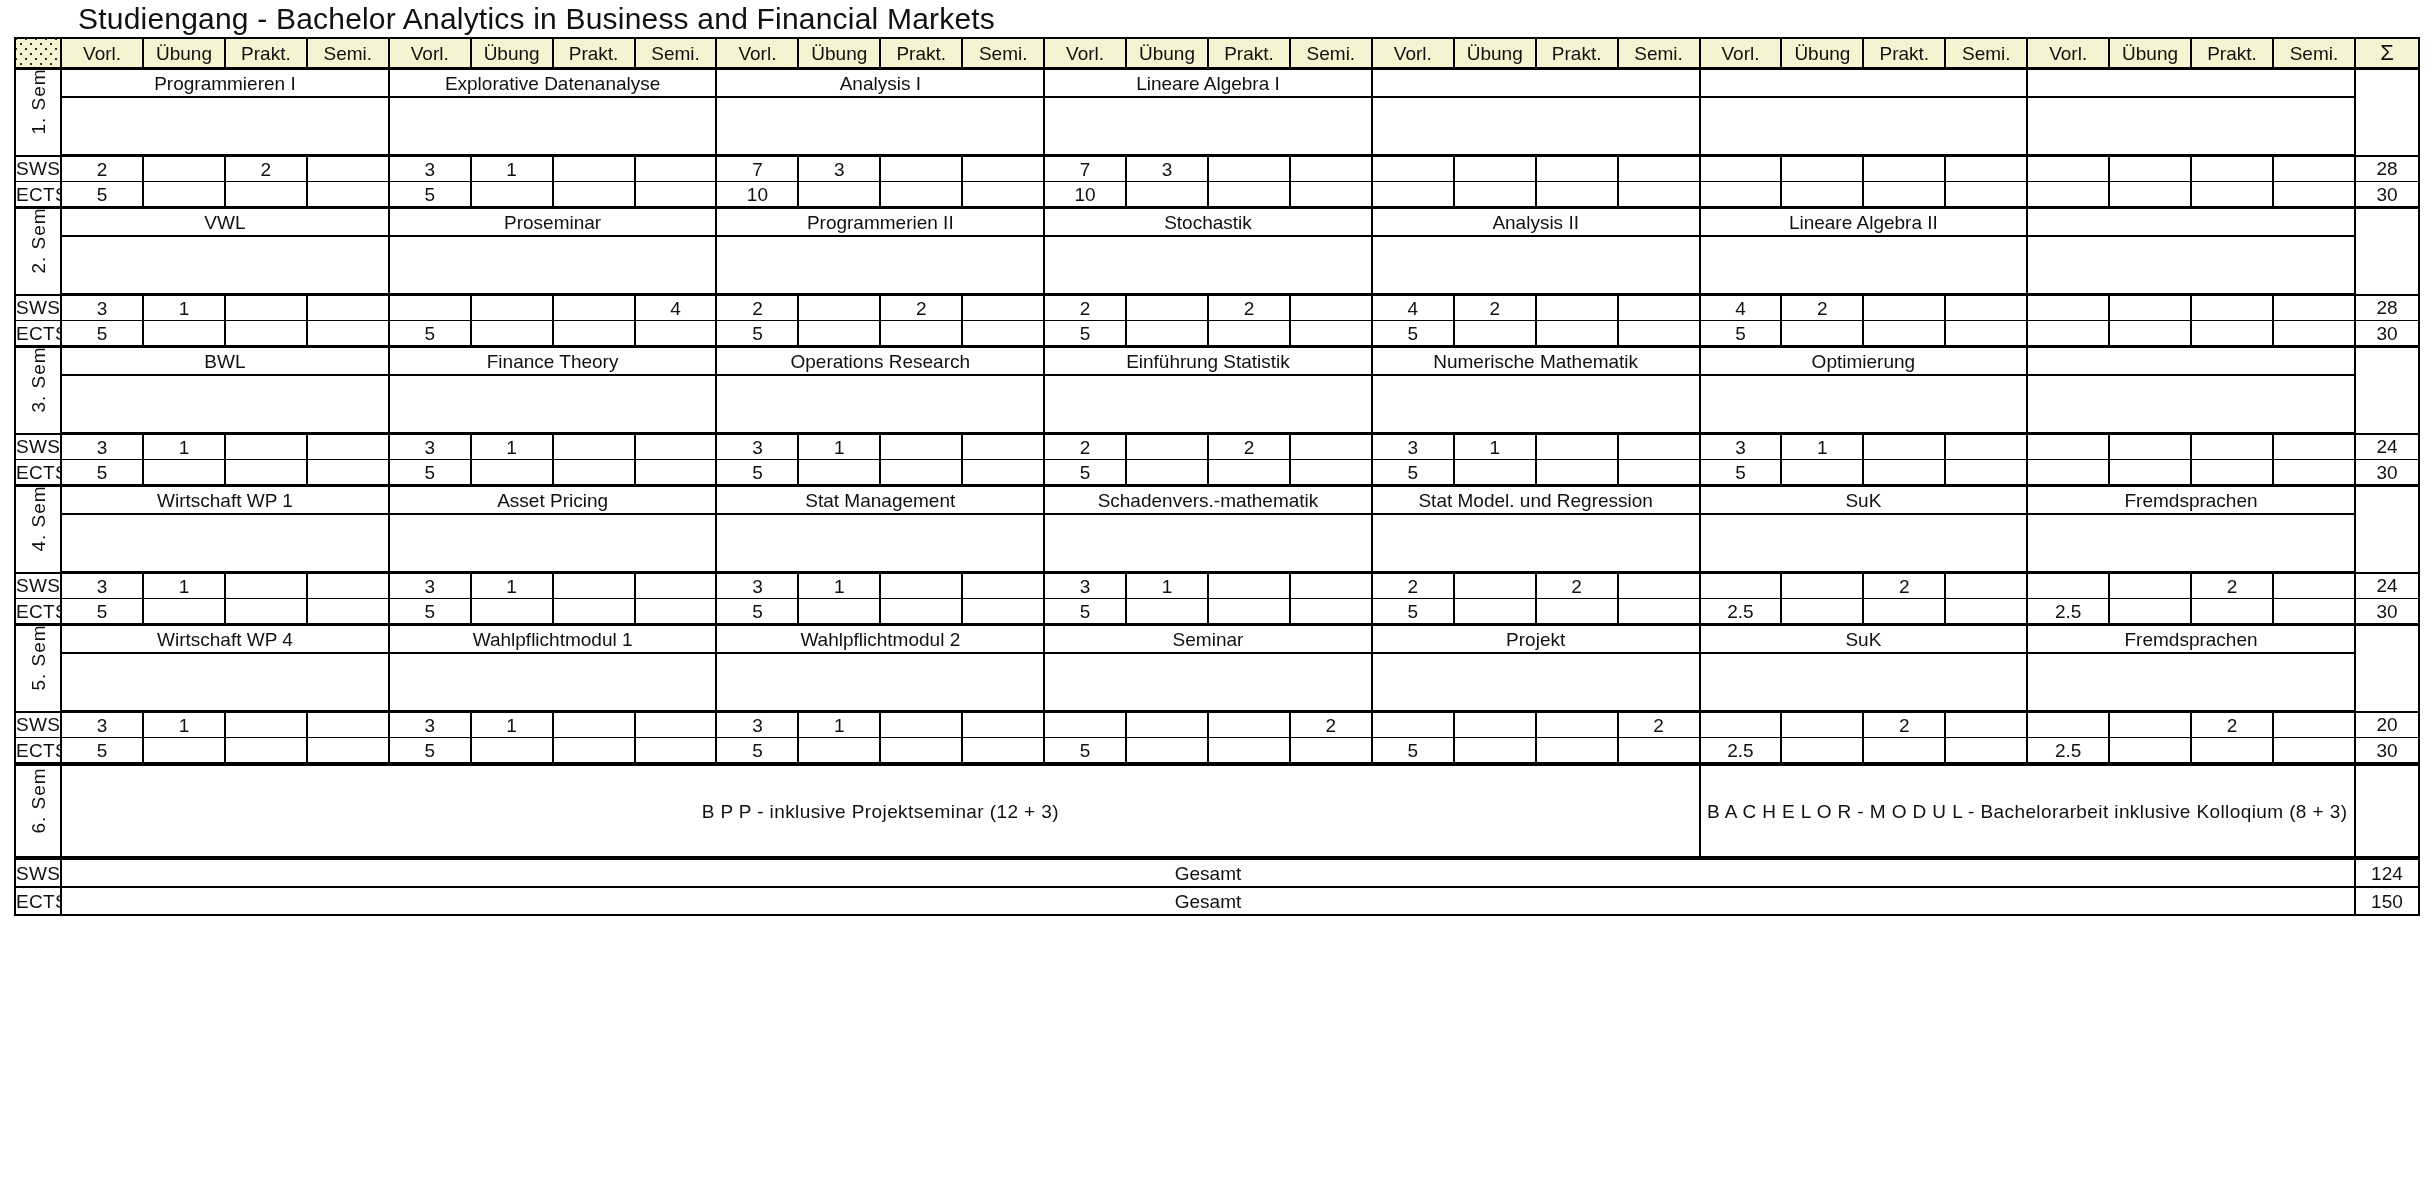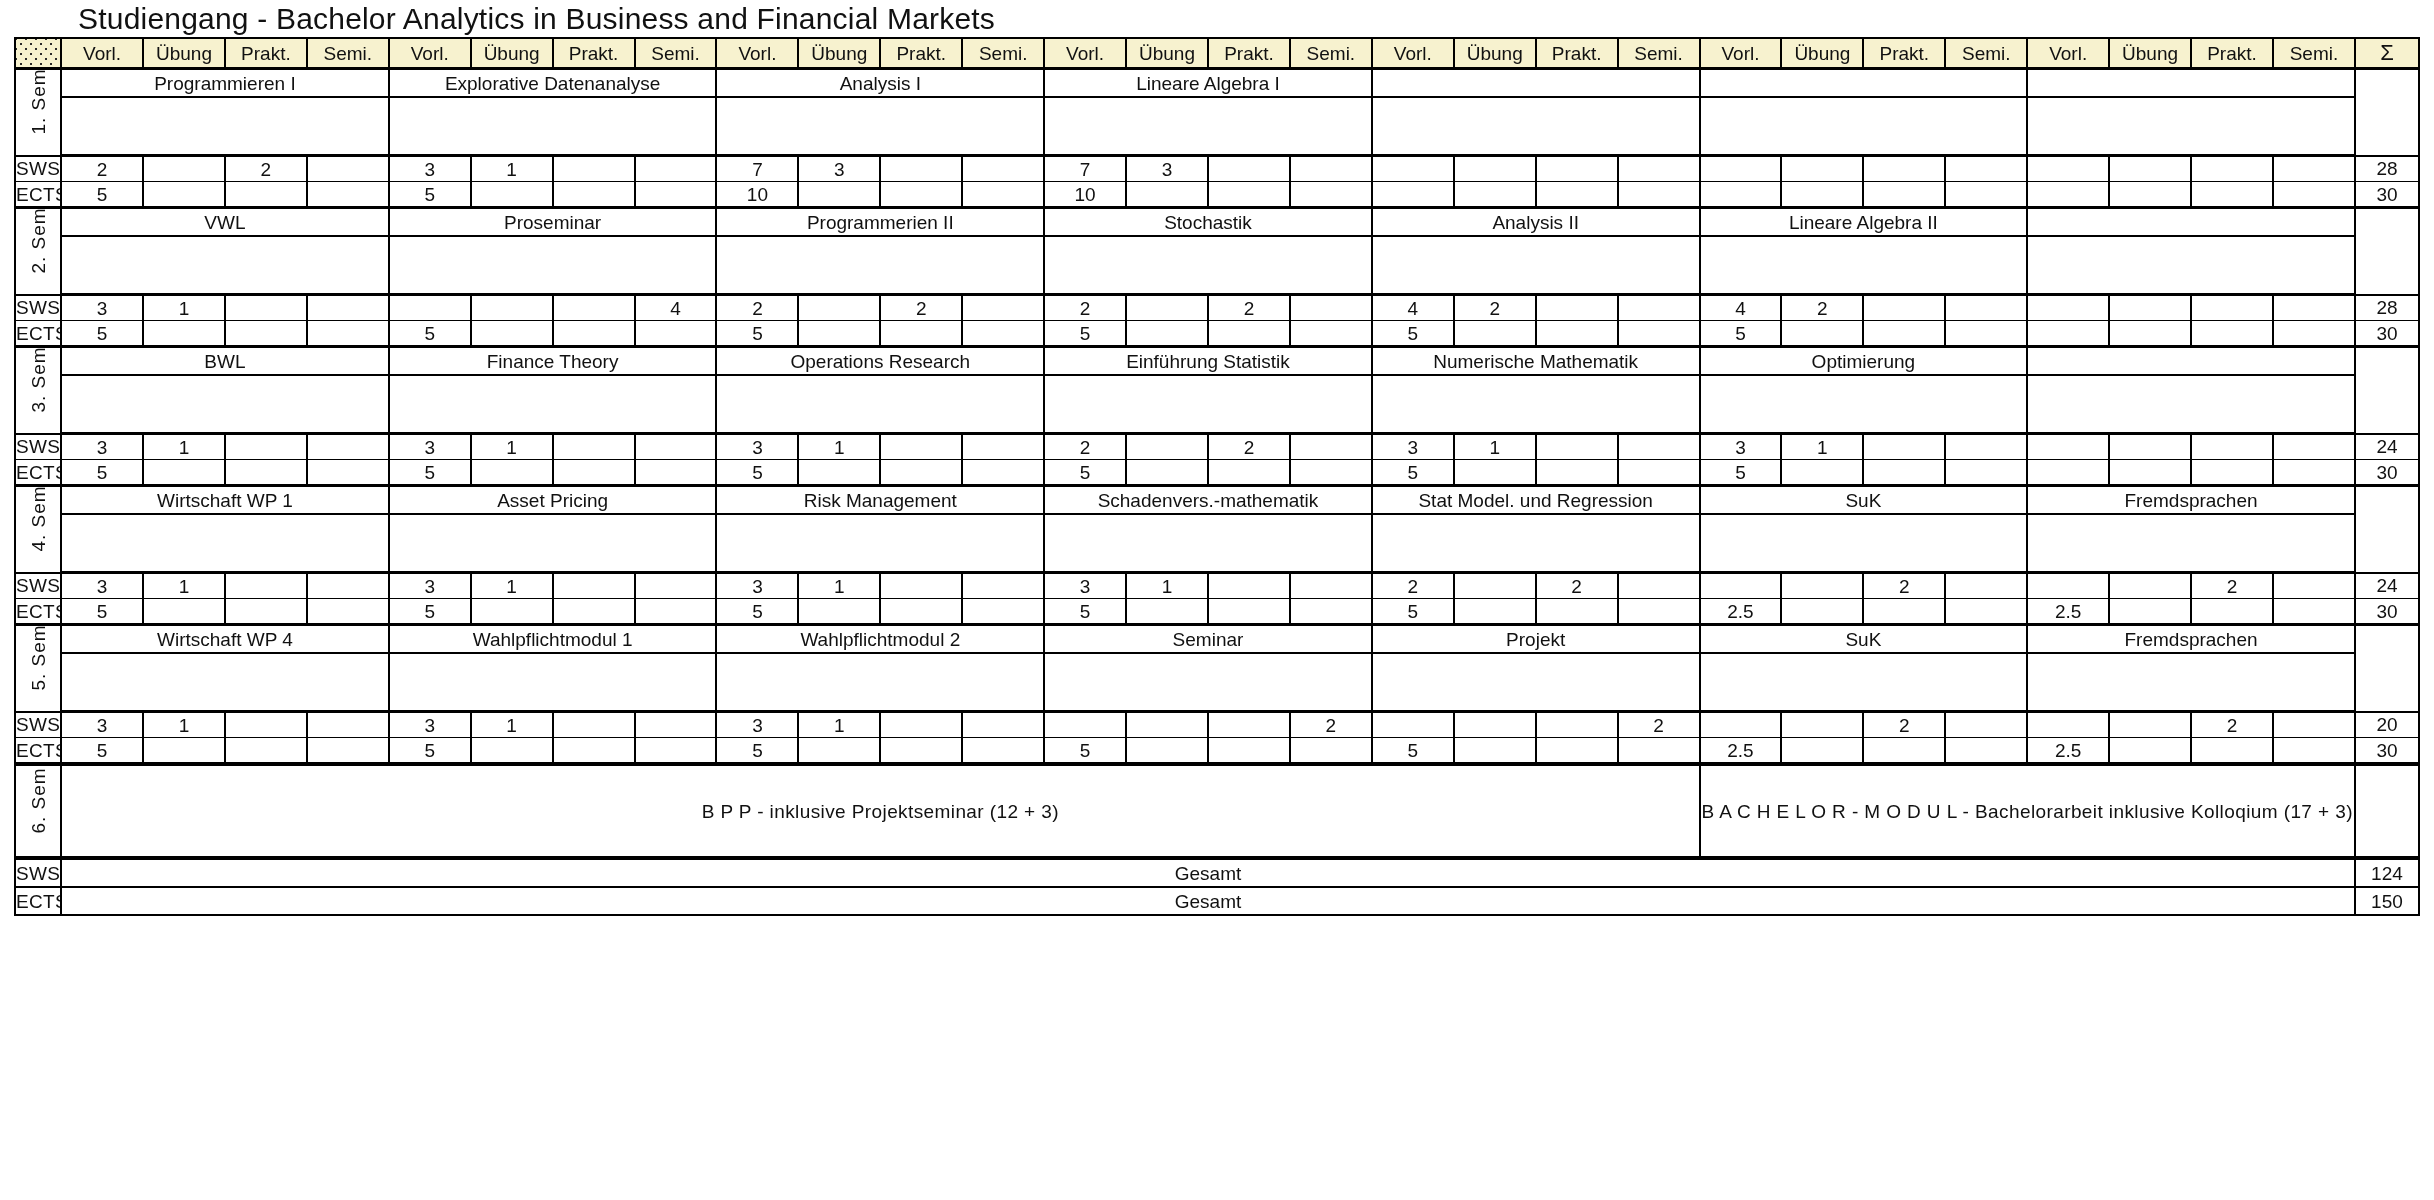--- a/index.html
+++ b/index.html
@@ -432,21 +432,21 @@
           <td class="tint"></td>
           <td class="plainc grp-end"></td>
           <td class="sumcell">30</td>
         </tr>
         <tr class="titlebar">
           <td class="semlabel" rowspan="2">
             <span class="rot">4. Sem.</span>
           </td>
           <td class="cb" colspan="4">Wirtschaft WP 1</td>
           <td class="cb" colspan="4">Asset Pricing</td>
-          <td class="cb" colspan="4">Risk Management</td>
+          <td class="cb" colspan="4">Stat Management</td>
           <td class="cb" colspan="4">Schadenvers.-mathematik</td>
           <td class="cb" colspan="4">Stat Model. und Regression</td>
           <td class="cb" colspan="4">SuK</td>
           <td class="cb" colspan="4">Fremdsprachen</td>
           <td class="blank" rowspan="2"></td>
         </tr>
         <tr class="block">
           <td class="k-green" colspan="4"></td>
           <td class="k-red" colspan="4"></td>
           <td class="k-red" colspan="4"></td>
@@ -603,21 +603,21 @@
           <td class="plainc"></td>
           <td class="tint"></td>
           <td class="plainc grp-end"></td>
           <td class="sumcell">30</td>
         </tr>
         <tr class="sem6">
           <td class="semlabel">
             <span class="rot">6. Sem.</span>
           </td>
           <td class="bpp" colspan="20">B P P - inklusive Projektseminar (12 + 3)</td>
-          <td class="bmod" colspan="8">B A C H E L O R - M O D U L - Bachelorarbeit inklusive Kolloqium (17 + 3)</td>
+          <td class="bmod" colspan="8">B A C H E L O R - M O D U L - Bachelorarbeit inklusive Kolloqium (8 + 3)</td>
           <td class="blank"></td>
         </tr>
         <tr class="total nums">
           <td class="rowlab">SWS</td>
           <td class="gesamt" colspan="28">Gesamt</td>
           <td class="totalval">124</td>
         </tr>
         <tr class="total nums">
           <td class="rowlab">ECTS</td>
           <td class="gesamt" colspan="28">Gesamt</td>

